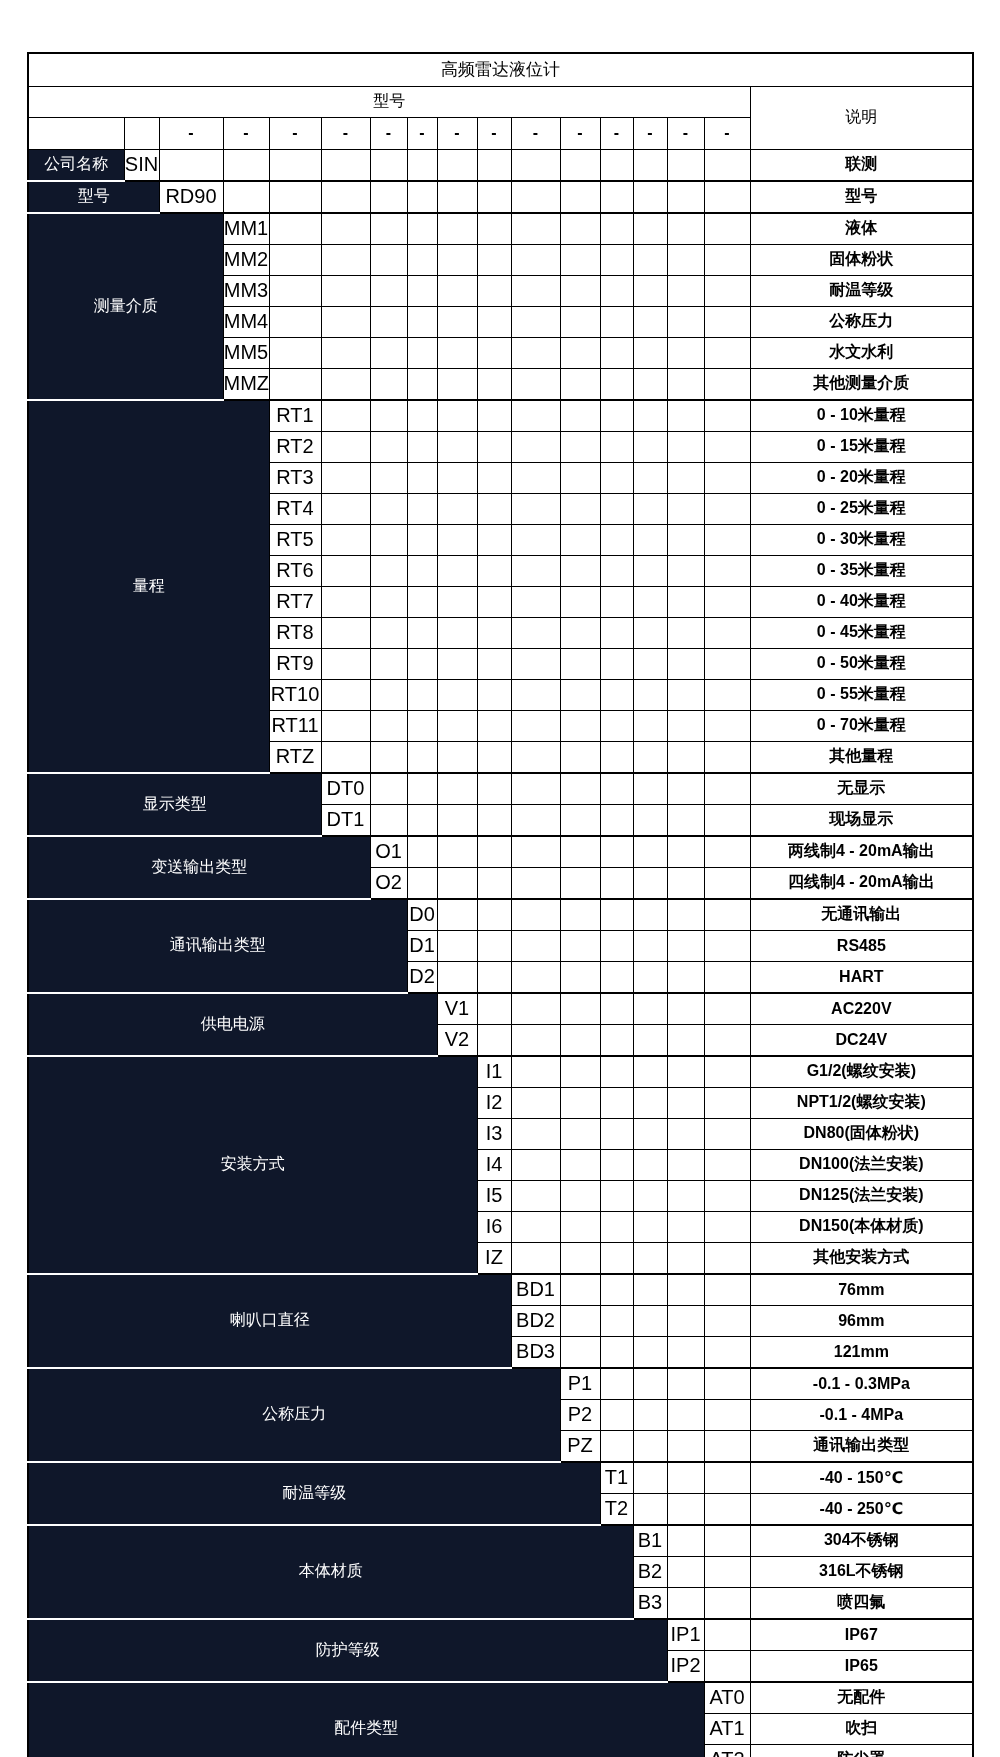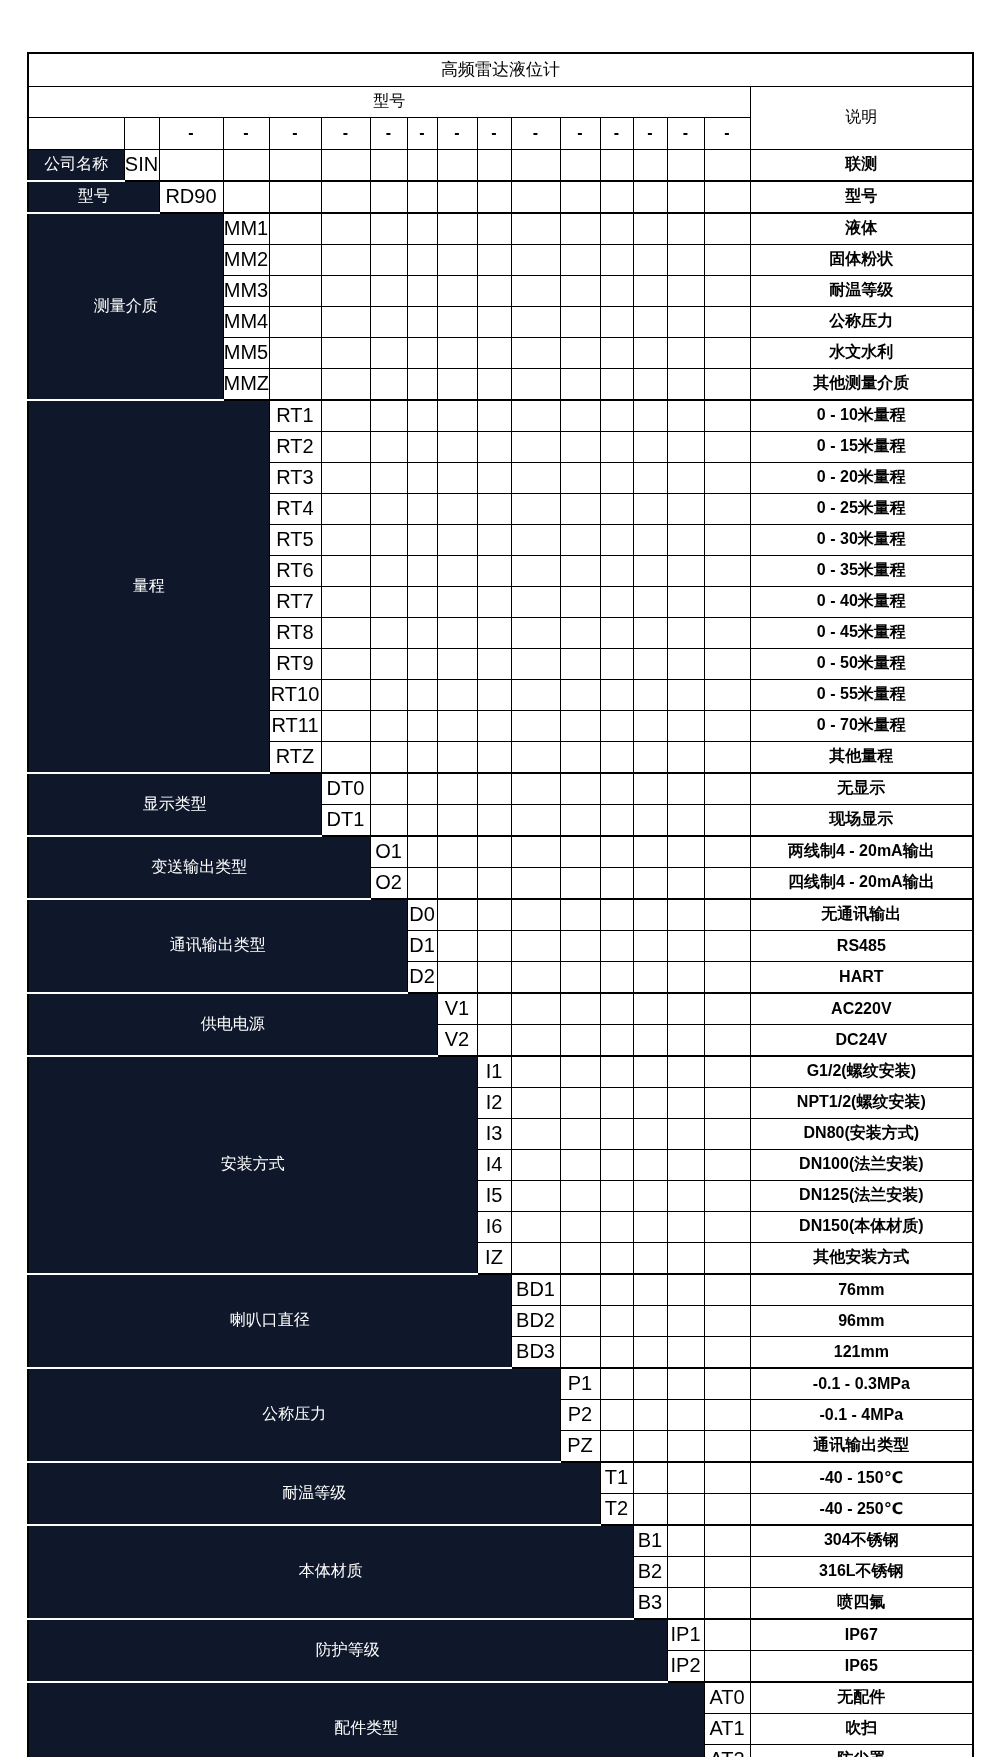--- a/index.html
+++ b/index.html
@@ -552,21 +552,21 @@
         <td class="desc">NPT1/2(螺纹安装)</td>
       </tr>
       <tr>
         <td class="code">I3</td>
         <td></td>
         <td></td>
         <td></td>
         <td></td>
         <td></td>
         <td></td>
-        <td class="desc">DN80(安装方式)</td>
+        <td class="desc">DN80(固体粉状)</td>
       </tr>
       <tr>
         <td class="code">I4</td>
         <td></td>
         <td></td>
         <td></td>
         <td></td>
         <td></td>
         <td></td>
         <td class="desc">DN100(法兰安装)</td>

